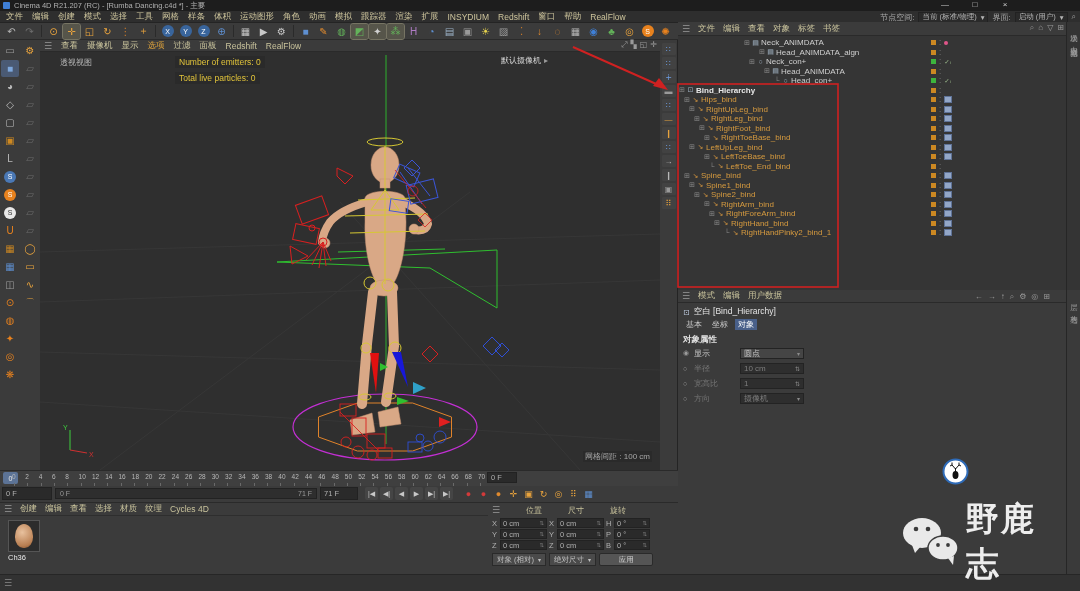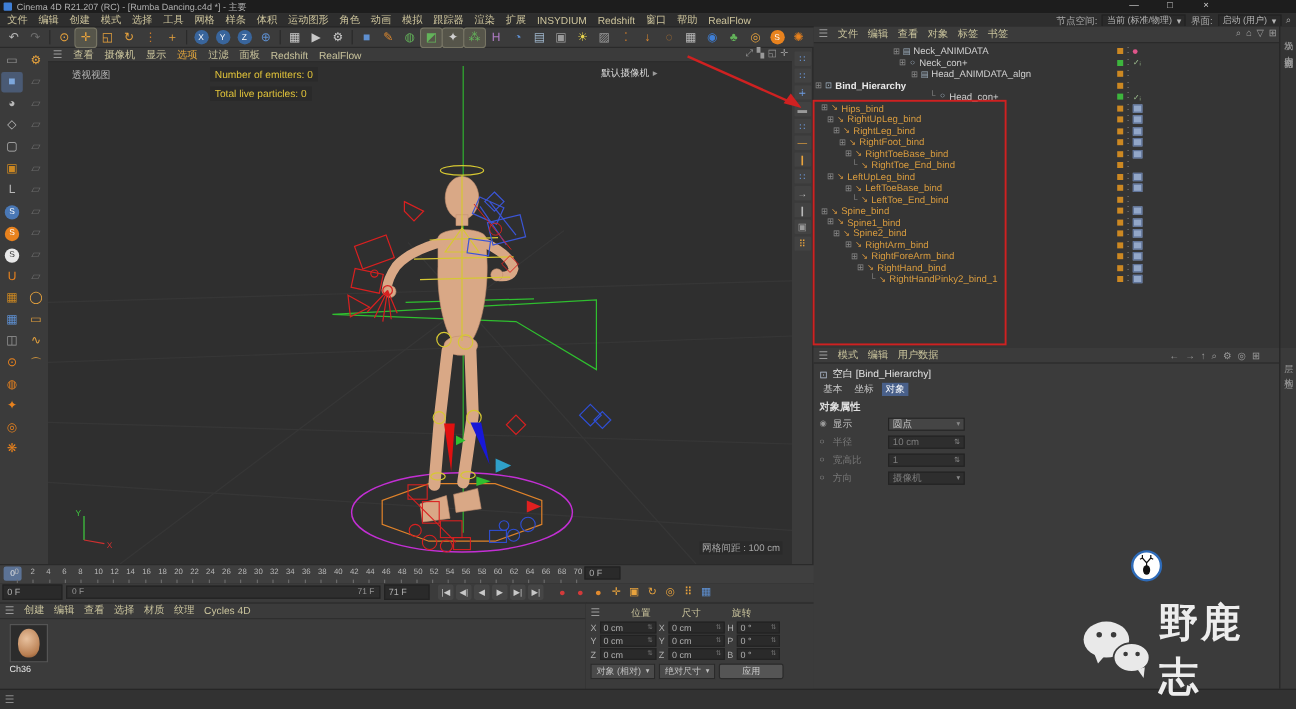--- a/index.html
+++ b/index.html
@@ -452,58 +452,67 @@
         <div class="om-exp" style="margin-left: 65px;">⊞</div>
         <div class="om-ico" style="color: rgb(159, 176, 192);">▤</div>
         <div class="om-lab c-grey">Neck_ANIMDATA</div>
         <div class="om-right">
           <div class="sq orange"></div>
           <div class="dots">⁚</div>
           <div class="rdot"></div>
         </div>
       </div>
       <div class="om-row">
+        <div class="om-exp" style="margin-left: 80px;">⊞</div>
+        <div class="om-ico" style="color: rgb(159, 176, 192);">▤</div>
+        <div class="om-lab c-grey">Head_ANIMDATA_algn</div>
+        <div class="om-right">
+          <div class="sq orange"></div>
+          <div class="dots">⁚</div>
+        </div>
+      </div>
+      <div class="om-row">
         <div class="om-exp" style="margin-left: 70px;">⊞</div>
         <div class="om-ico" style="color: rgb(159, 176, 192);">○</div>
         <div class="om-lab c-grey">Neck_con+</div>
         <div class="om-right">
           <div class="sq green"></div>
           <div class="dots">⁚</div>
           <div class="ctag">✓ᵢ</div>
         </div>
       </div>
       <div class="om-row">
-        <div class="om-exp" style="margin-left: 80px;">⊞</div>
+        <div class="om-exp" style="margin-left: 85px;">⊞</div>
         <div class="om-ico" style="color: rgb(159, 176, 192);">▤</div>
-        <div class="om-lab c-grey">Head_ANIMDATA_algn</div>
-        <div class="om-right">
-          <div class="sq orange"></div>
-          <div class="dots">⁚</div>
+        <div class="om-lab c-grey">Head_ANIMDATA</div>
+        <div class="om-right">
+          <div class="sq orange"></div>
+          <div class="dots">⁚</div>
+        </div>
+      </div>
+      <div class="om-row">
+        <div class="om-exp" style="margin-left: 95px;">└</div>
+        <div class="om-ico" style="color: rgb(159, 176, 192);">○</div>
+        <div class="om-lab c-grey">Head_con+</div>
+        <div class="om-right">
+          <div class="sq green"></div>
+          <div class="dots">⁚</div>
+          <div class="ctag">✓ᵢ</div>
         </div>
       </div>
       <div class="om-row">
         <div class="om-exp" style="margin-left: 0px;">⊞</div>
         <div class="om-ico" style="color: rgb(159, 176, 192);">⊡</div>
         <div class="om-lab c-white">Bind_Hierarchy</div>
         <div class="om-right">
           <div class="sq orange"></div>
           <div class="dots">⁚</div>
         </div>
       </div>
       <div class="om-row">
-        <div class="om-exp" style="margin-left: 95px;">└</div>
-        <div class="om-ico" style="color: rgb(159, 176, 192);">○</div>
-        <div class="om-lab c-grey">Head_con+</div>
-        <div class="om-right">
-          <div class="sq green"></div>
-          <div class="dots">⁚</div>
-          <div class="ctag">✓ᵢ</div>
-        </div>
-      </div>
-      <div class="om-row">
         <div class="om-exp" style="margin-left: 5px;">⊞</div>
         <div class="om-ico" style="color: rgb(215, 151, 63);">↘</div>
         <div class="om-lab c-orange">Hips_bind</div>
         <div class="om-right">
           <div class="sq orange"></div>
           <div class="dots">⁚</div>
           <div class="jtag"></div>
         </div>
       </div>
       <div class="om-row">
@@ -537,29 +546,20 @@
         </div>
       </div>
       <div class="om-row">
         <div class="om-exp" style="margin-left: 25px;">⊞</div>
         <div class="om-ico" style="color: rgb(215, 151, 63);">↘</div>
         <div class="om-lab c-orange">RightToeBase_bind</div>
         <div class="om-right">
           <div class="sq orange"></div>
           <div class="dots">⁚</div>
           <div class="jtag"></div>
-        </div>
-      </div>
-      <div class="om-row">
-        <div class="om-exp" style="margin-left: 30px;">└</div>
-        <div class="om-ico" style="color: rgb(215, 151, 63);">↘</div>
-        <div class="om-lab c-orange">RightToe_End_bind</div>
-        <div class="om-right">
-          <div class="sq orange"></div>
-          <div class="dots">⁚</div>
         </div>
       </div>
       <div class="om-row">
         <div class="om-exp" style="margin-left: 10px;">⊞</div>
         <div class="om-ico" style="color: rgb(215, 151, 63);">↘</div>
         <div class="om-lab c-orange">LeftUpLeg_bind</div>
         <div class="om-right">
           <div class="sq orange"></div>
           <div class="dots">⁚</div>
           <div class="jtag"></div>

